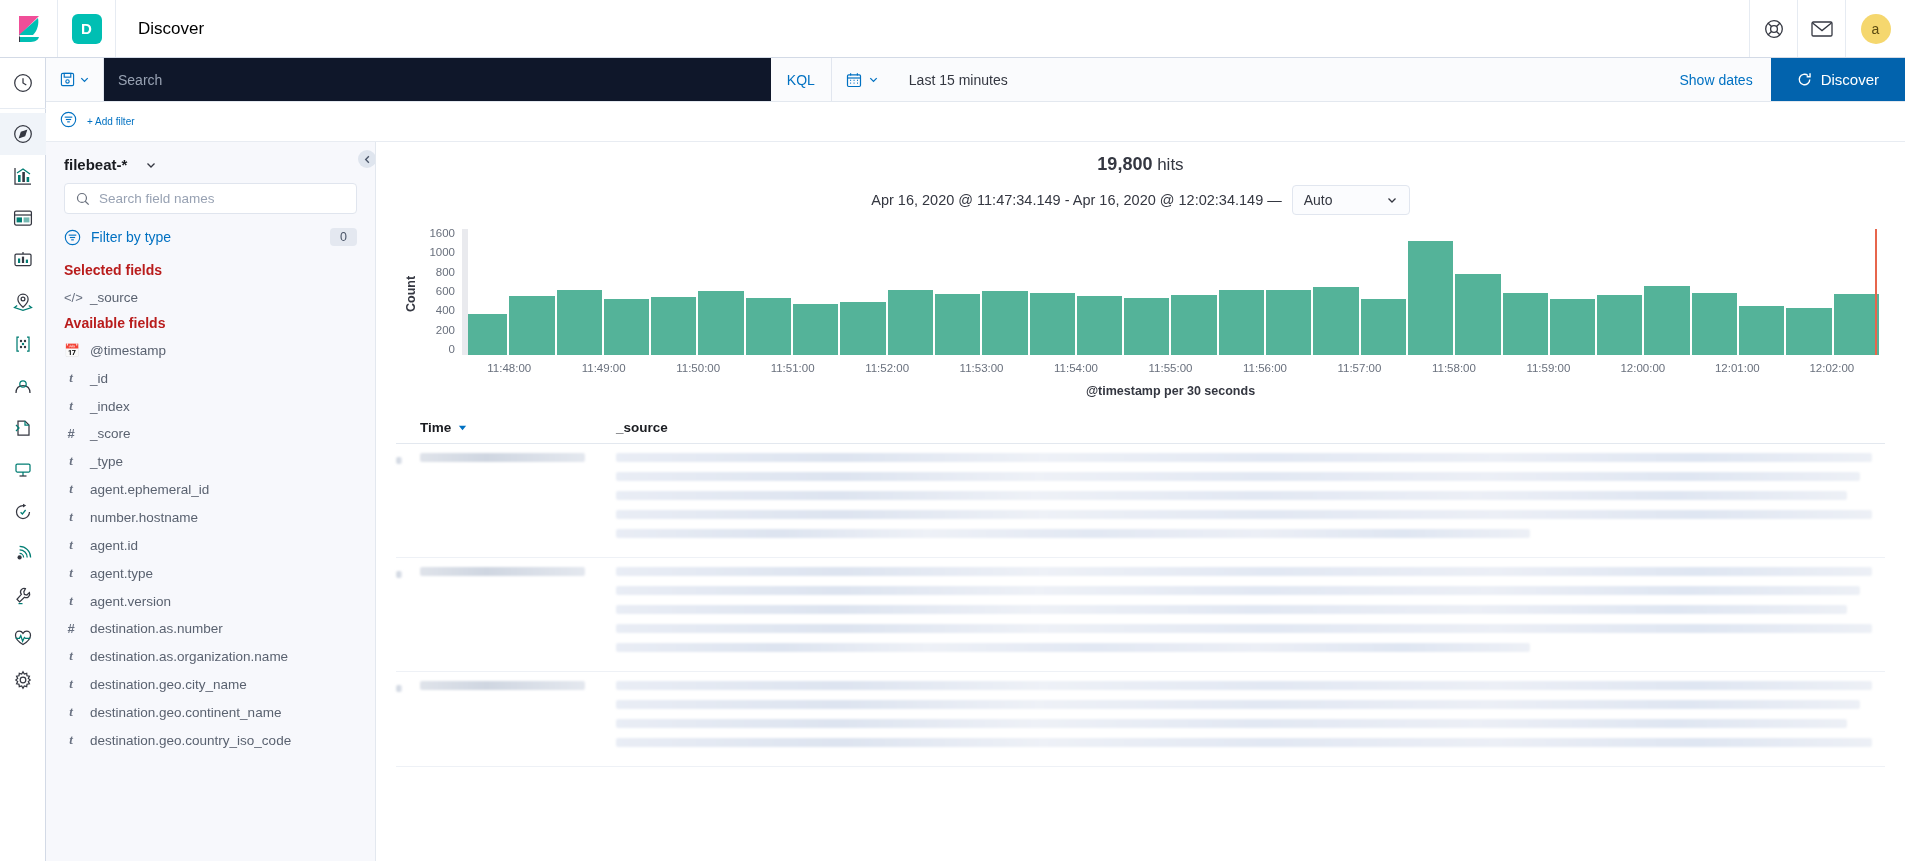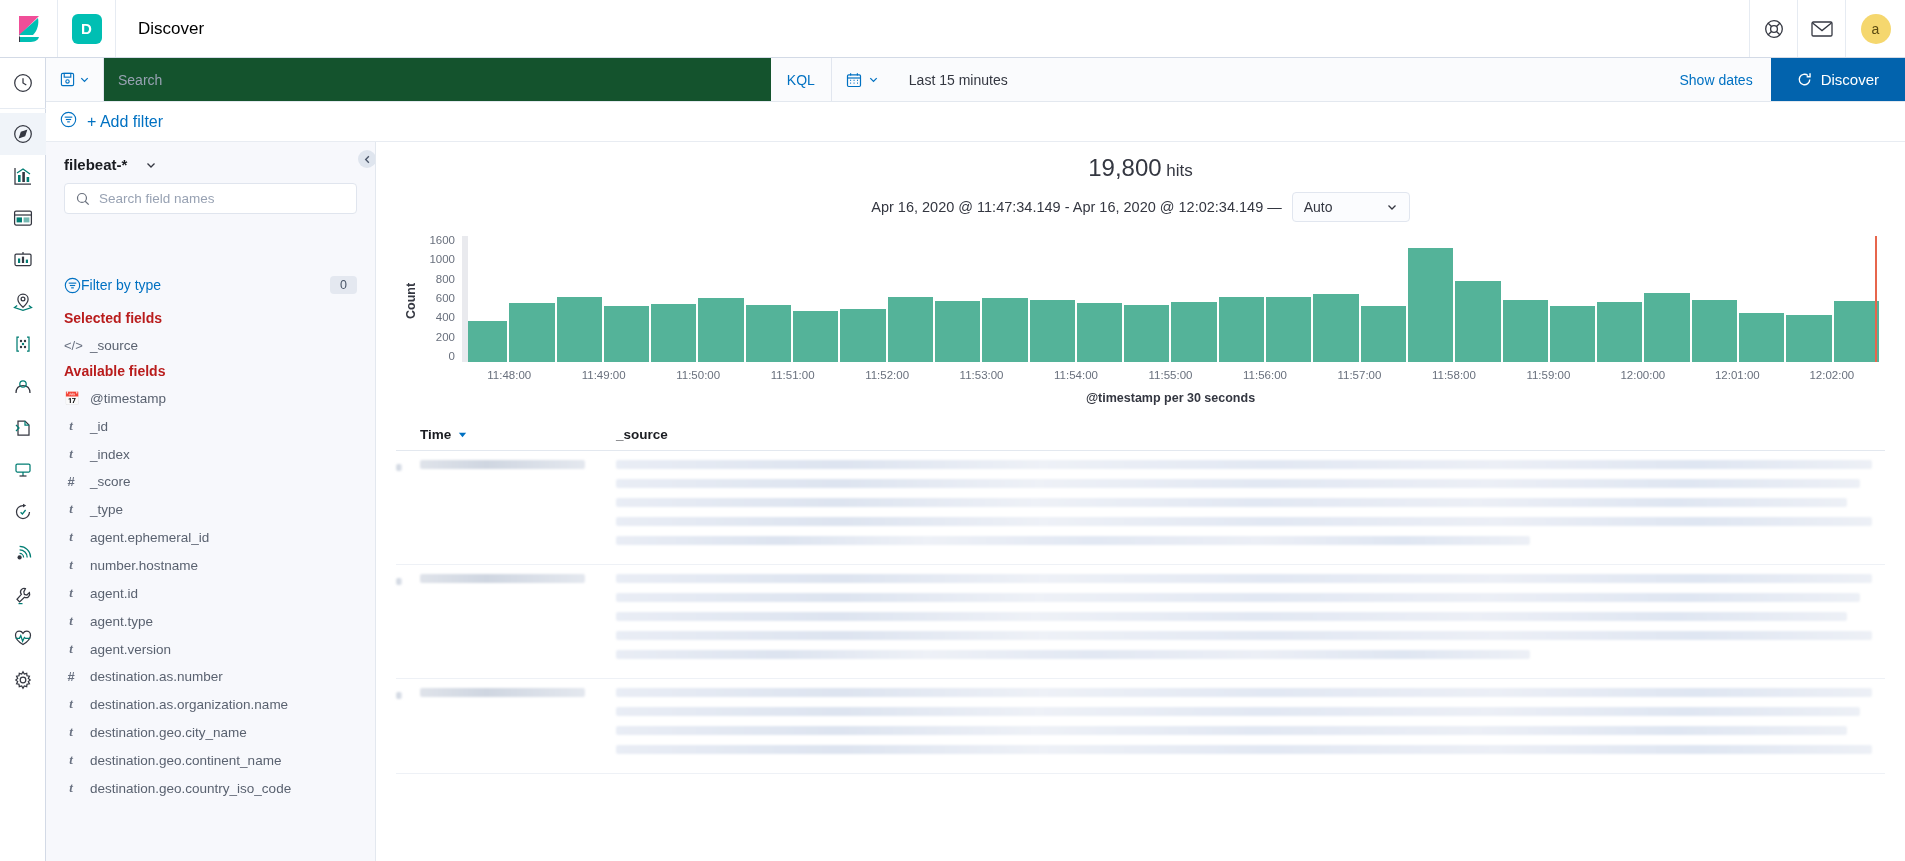--- a/index.html
+++ b/index.html
@@ -73,21 +73,21 @@
     background: #fafbfd;
     border-bottom: 1px solid #e3e8ef;
   }
   .saved-query-btn {
     width: 58px; display: flex; align-items: center; justify-content: center; gap: 4px;
     background: #fafbfd; border-right: 1px solid #e1e6ef;
     cursor: pointer;
   }
   .search-field {
     flex: 1; display: flex; align-items: center;
-    background: #14532d; padding: 0 14px;
+    background: #0f172a; padding: 0 14px;
     font-size: 14px; color: #98a2b3;
     border-right: 1px solid transparent;
     cursor: text;
   }
   .kql-btn {
     display:flex; align-items:center; padding: 0 16px;
     color: #0071c2; font-size: 14px; cursor: pointer;
     background: #fafbfd;
   }
   .date-picker-toggle {
@@ -114,21 +114,21 @@
   }
 
   
   .filter-bar {
     height: 40px; min-height: 40px;
     display: flex; align-items: center; gap: 10px;
     padding: 0 14px;
     background: #fff;
     border-bottom: 1px solid #e8ecf2;
   }
-  .add-filter-link { color:#0071c2; font-size: 16px; cursor:pointer; }
+  .add-filter-link { color:#0071c2; font-size: 10px; cursor:pointer; }
 
   
   .lower { flex: 1; display: flex; min-height: 0; }
 
   
   .sidebar {
     width: 330px; min-width: 330px;
     background: #f7f8fc;
     border-right: 1px solid #e3e8ef;
     display: flex; flex-direction: column;
@@ -141,23 +141,22 @@
     font-size: 15px; font-weight: bold; color: #1a1c21; cursor:pointer;
   }
   .field-search-wrap { padding: 0 18px 10px 18px; }
   .field-search {
     display:flex; align-items:center; gap: 9px;
     background: #fff; border: 1px solid #e0e5ee;
     border-radius: 4px; padding: 7px 11px;
     font-size: 13.5px; color: #98a2b3; cursor: text;
   }
   .filter-by-type-row {
-    display:flex; align-items:center; gap:0;
+    display:flex; align-items:center; gap:10px;
     padding: 4px 18px 12px 18px;
-    margin-top: 48px;
   }
   .filter-by-type-label { color:#0071c2; font-size:14px; cursor:pointer; }
   .type-count-badge {
     margin-left:auto; background:#e4e8f0; color:#4a5568;
     border-radius: 4px; padding: 2px 10px; font-size: 12.5px;
   }
   .fields-scroll { flex: 1; overflow: hidden; padding-bottom: 10px; }
   .field-group-title {
     font-size: 14px; font-weight: bold; color: #b91c1c;
     padding: 4px 18px 6px 18px;
@@ -177,21 +176,21 @@
     position: absolute; right: -1px; top: 8px;
     width: 18px; height: 18px; border-radius: 50%;
     background: #dfe5ee; display:flex; align-items:center; justify-content:center;
     cursor: pointer; z-index: 5;
   }
 
   
   .main { flex: 1; display: flex; flex-direction: column; min-width: 0; overflow: hidden; background:#fff; }
   .chart-header { padding: 12px 0 2px 0; text-align: center; }
   .hits-line { font-size: 17px; color: #343741; }
-  .hits-num { font-weight: normal; font-size: 24px; }
+  .hits-num { font-weight: bold; font-size: 18px; }
   .range-line {
     margin-top: 10px;
     display: flex; align-items: center; justify-content: center; gap: 10px;
     font-size: 14.5px; color: #343741;
   }
   .interval-select {
     display: flex; align-items: center; justify-content: space-between;
     min-width: 118px; padding: 6px 11px;
     background: #fbfcfe; border: 1px solid #e1e6ef; border-radius: 4px;
     font-size: 14px; color: #343741; cursor: pointer;

